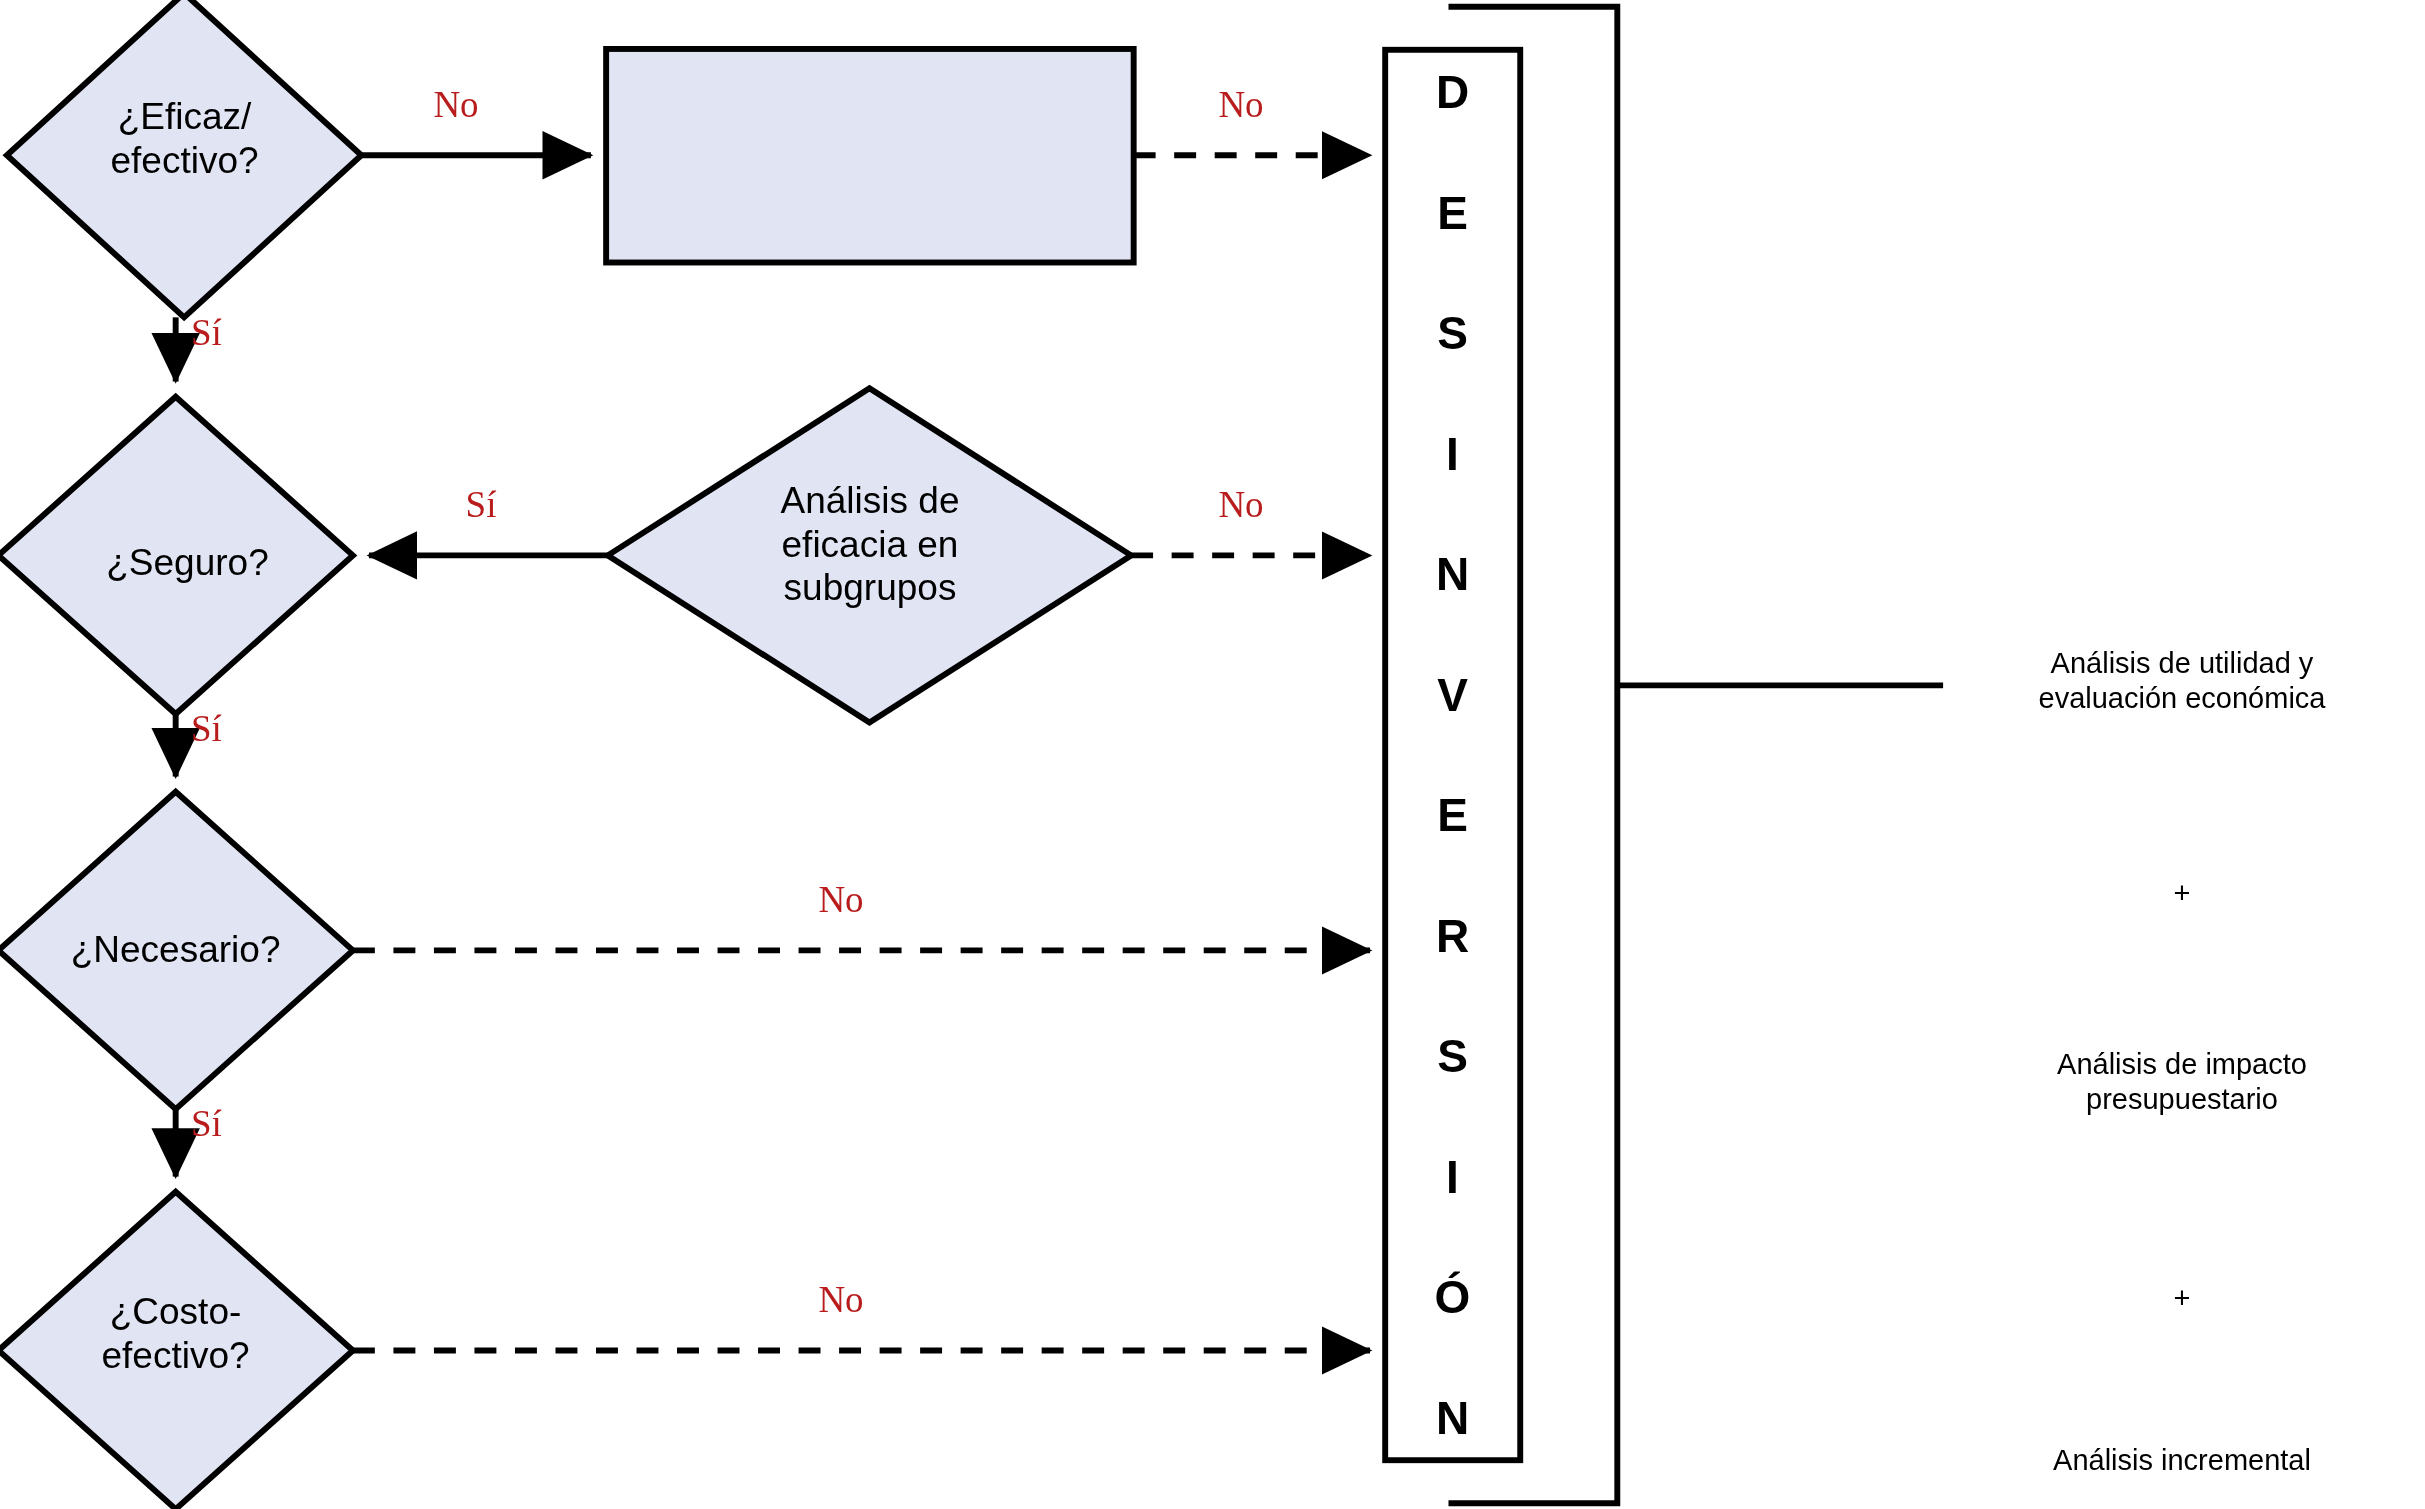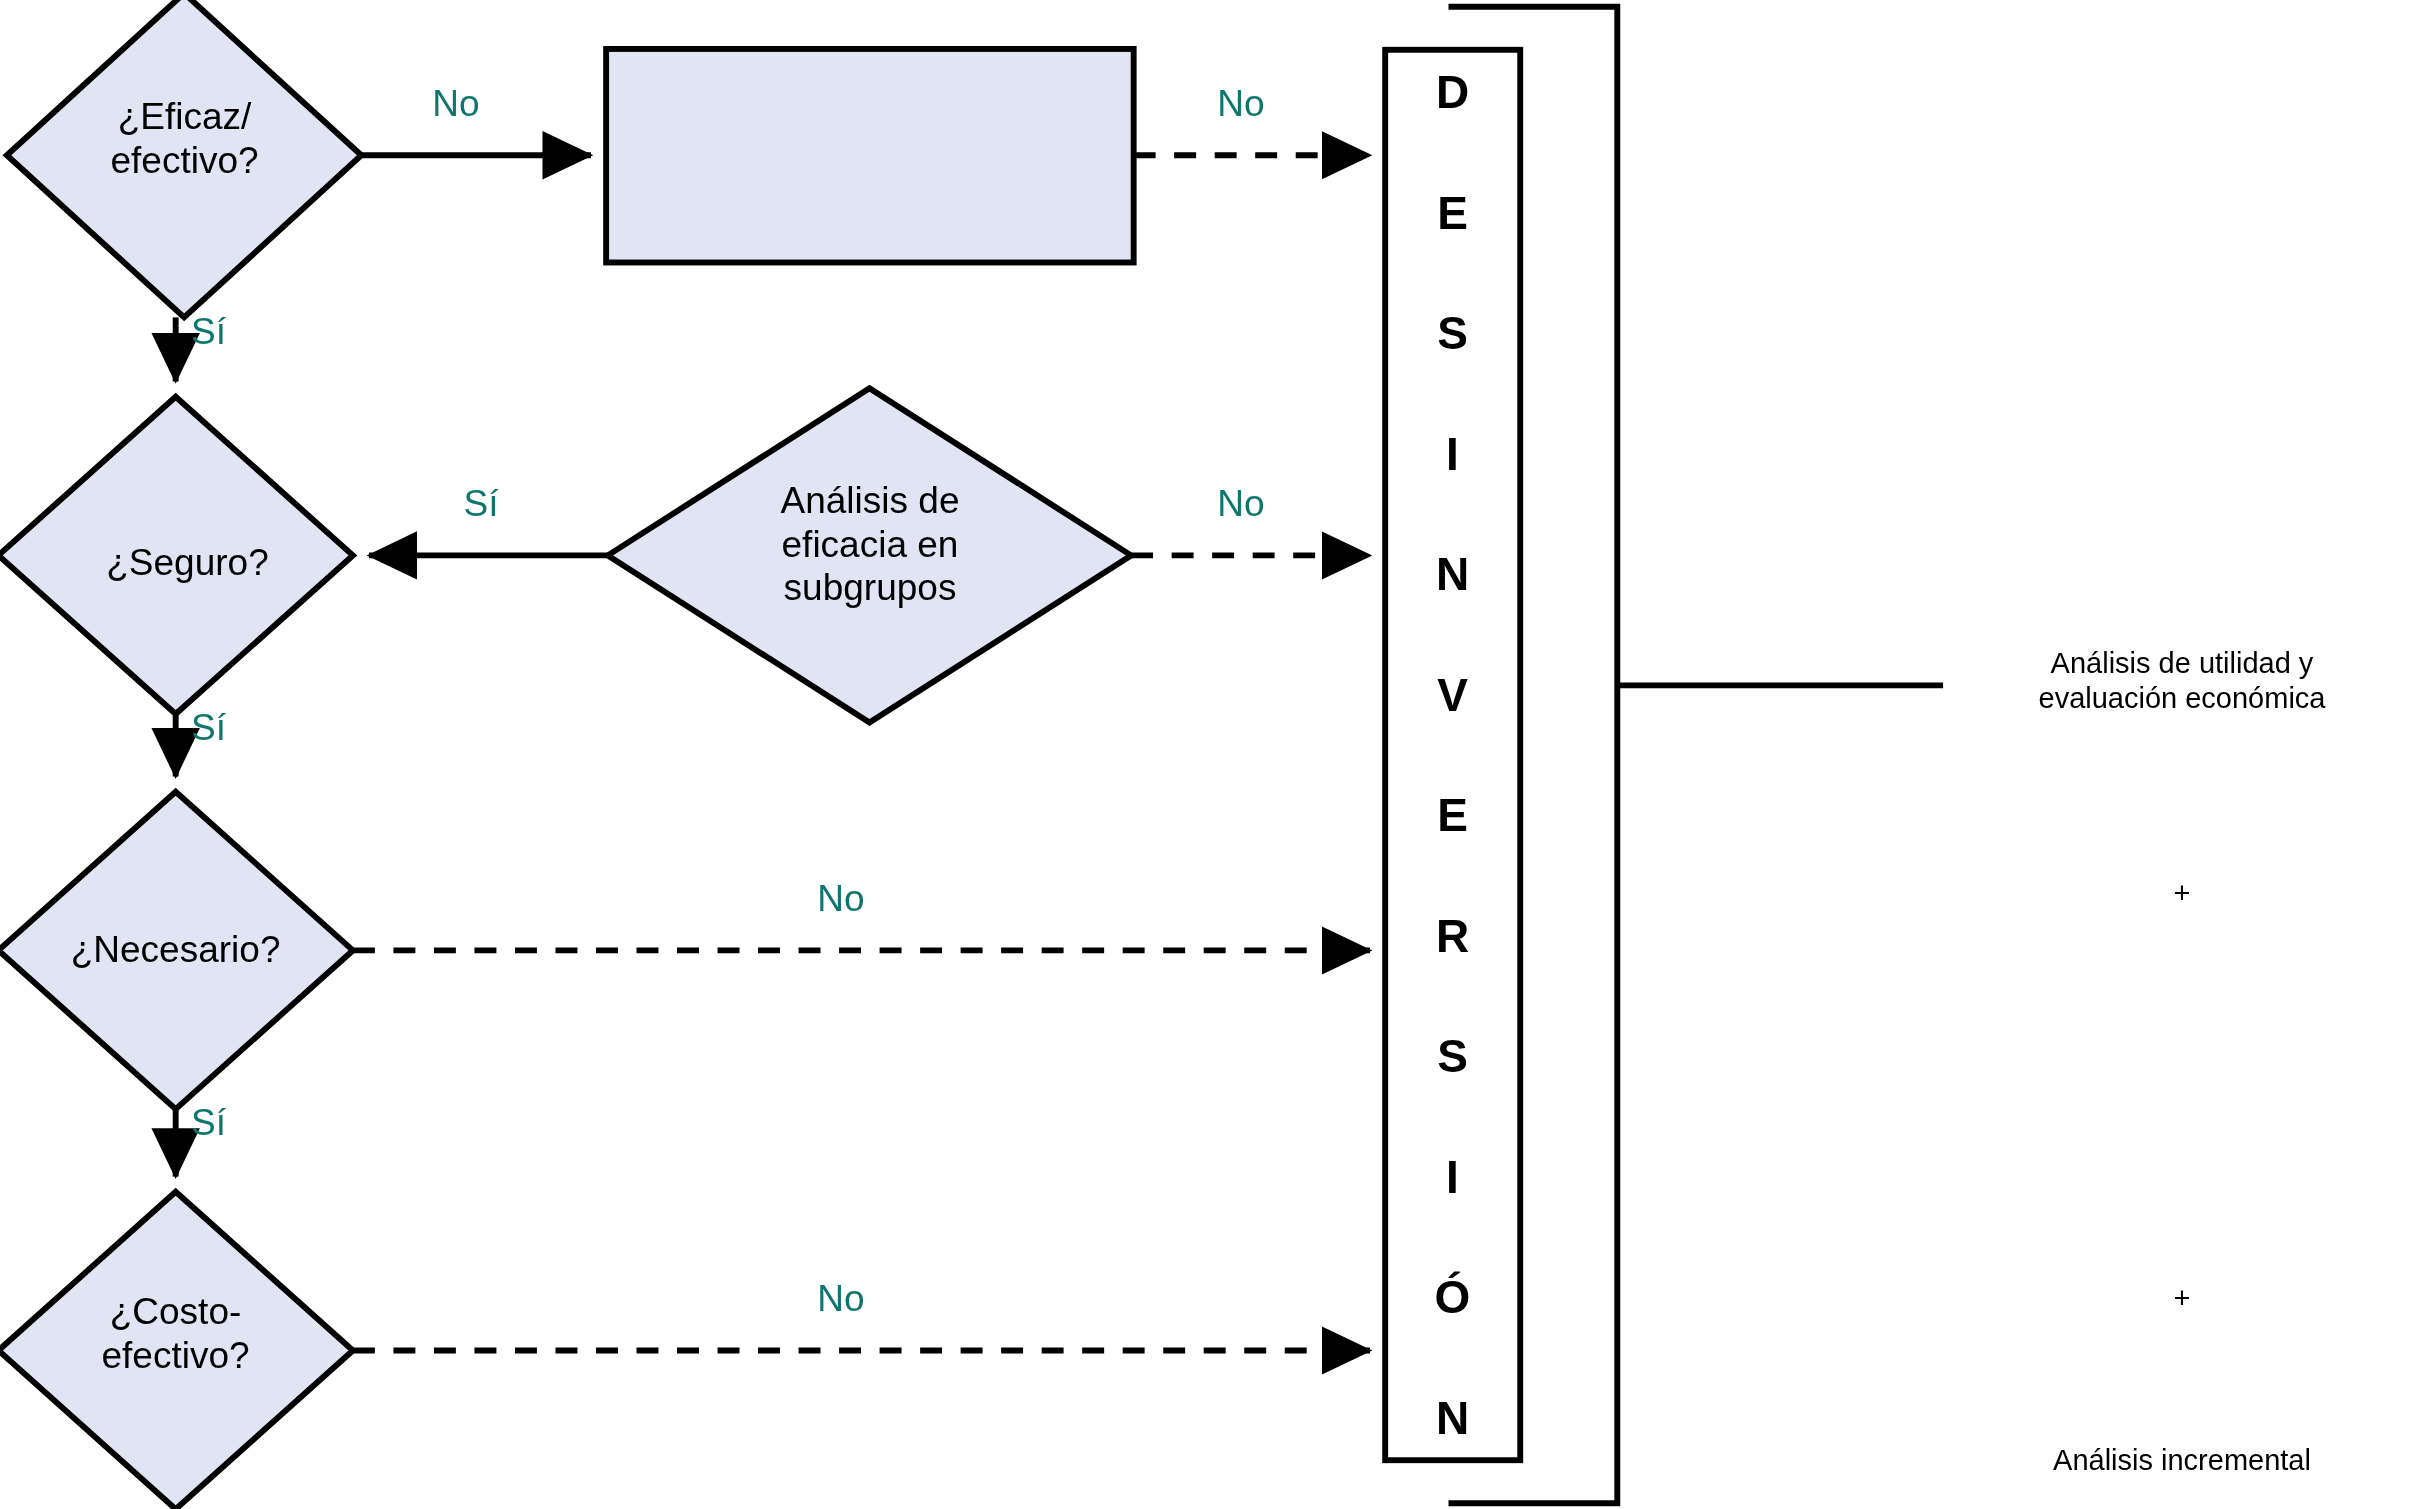--- a/index.html
+++ b/index.html
@@ -32,23 +32,24 @@
     line-height: 1.18;
     white-space: pre-line;
     pointer-events: none;
   }
   .node-label {
     font-size: 37px;
   }
   .edge-label {
     position: absolute;
     font-size: 37px;
-    color: #0f766e;
+    color: #b91c1c;
     text-align: center;
     white-space: nowrap;
+    font-family: Liberation Serif, serif;
   }
   .side-text {
     position: absolute;
     font-size: 29px;
     color: #000000;
     text-align: center;
     line-height: 1.22;
     white-space: pre-line;
   }
   .vert-word {
@@ -164,19 +165,21 @@
 
   <div class="edge-label" style="left:191px; top:1102px; width:101px; text-align:left;">Sí</div>
 
   <div class="edge-label" style="left:782px; top:1278px; width:118px;">No</div>
 
   <div class="side-text" style="left:1938px; top:646px; width:488px;">Análisis de utilidad y
 evaluación económica</div>
 
   <div class="side-text" style="left:1938px; top:876px; width:488px;">+</div>
 
+  <div class="side-text" style="left:1938px; top:1047px; width:488px;">Análisis de impacto
+presupuestario</div>
 
   <div class="side-text" style="left:1938px; top:1281px; width:488px;">+</div>
 
   <div class="side-text" style="left:1938px; top:1443px; width:488px;">Análisis incremental</div>
 
 </div>
 
 
 </body></html>

